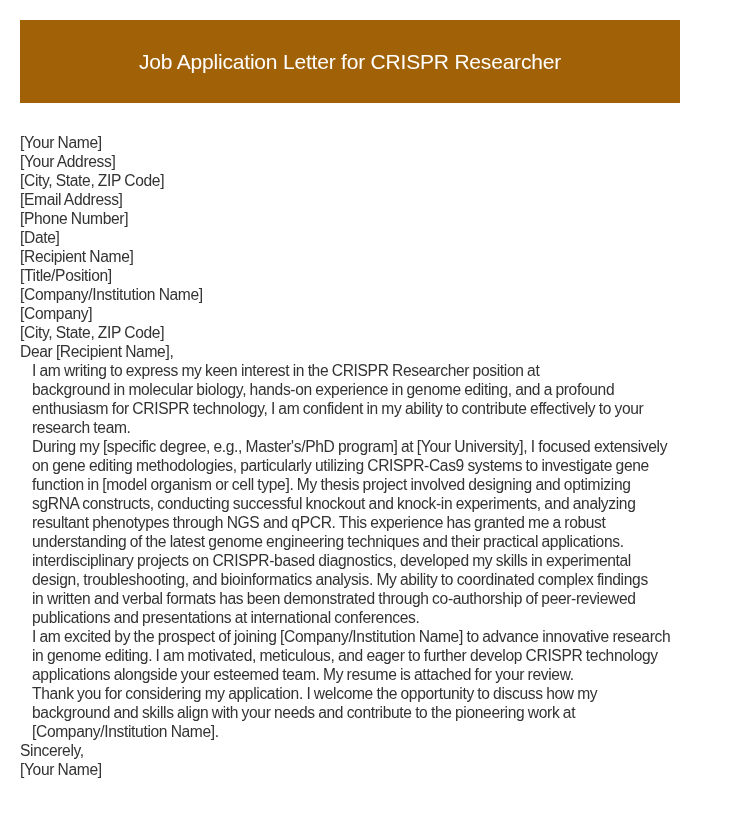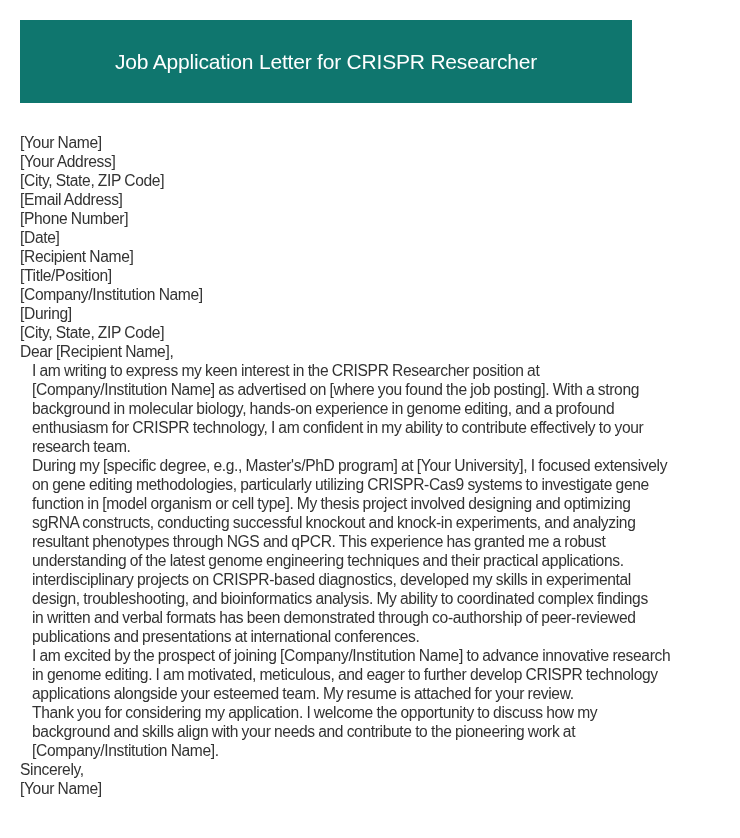--- a/index.html
+++ b/index.html
@@ -3,22 +3,22 @@
 <meta charset="utf-8">
 <style>
   html, body { margin: 0; padding: 0; background: #ffffff; }
   body {
     width: 740px; height: 838px; overflow: hidden;
     font-family: "Liberation Sans", "DejaVu Sans", sans-serif;
     color: #333333;
   }
   .header {
     position: absolute; left: 20px; top: 20px;
-    width: 612px; height: 83px;
-    background: #0f766e;
+    width: 660px; height: 83px;
+    background: #a16207;
     display: flex; align-items: center; justify-content: center;
   }
   .header h1 {
     margin: 0; color: #ffffff; font-weight: normal;
     font-size: 21px; letter-spacing: -0.2px;
   }
   .letter {
     position: absolute; left: 20px; top: 133px;
     width: 700px;
     font-size: 15.6px; line-height: 19px;
@@ -41,28 +41,27 @@
     <span class="line">[Your Address]</span>
     <span class="line">[City, State, ZIP Code]</span>
     <span class="line">[Email Address]</span>
     <span class="line">[Phone Number]</span>
   </div>
   <span class="line">[Date]</span>
   <div>
     <span class="line">[Recipient Name]</span>
     <span class="line">[Title/Position]</span>
     <span class="line">[Company/Institution Name]</span>
-    <span class="line">[During]</span>
+    <span class="line">[Company]</span>
     <span class="line">[City, State, ZIP Code]</span>
   </div>
   <span class="line">Dear [Recipient Name],</span>
 
   <div class="para">
     <span class="line">I am writing to express my keen interest in the CRISPR Researcher position at</span>
-    <span class="line">[Company/Institution Name] as advertised on [where you found the job posting]. With a strong</span>
     <span class="line">background in molecular biology, hands-on experience in genome editing, and a profound</span>
     <span class="line">enthusiasm for CRISPR technology, I am confident in my ability to contribute effectively to your</span>
     <span class="line">research team.</span>
   </div>
   <div class="para">
     <span class="line">During my [specific degree, e.g., Master's/PhD program] at [Your University], I focused extensively</span>
     <span class="line">on gene editing methodologies, particularly utilizing CRISPR-Cas9 systems to investigate gene</span>
     <span class="line">function in [model organism or cell type]. My thesis project involved designing and optimizing</span>
     <span class="line">sgRNA constructs, conducting successful knockout and knock-in experiments, and analyzing</span>
     <span class="line">resultant phenotypes through NGS and qPCR. This experience has granted me a robust</span>

